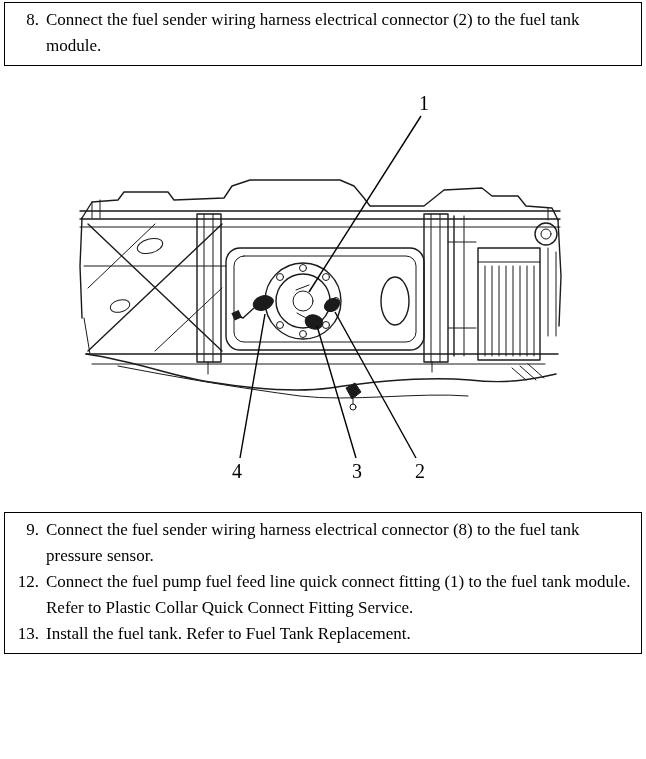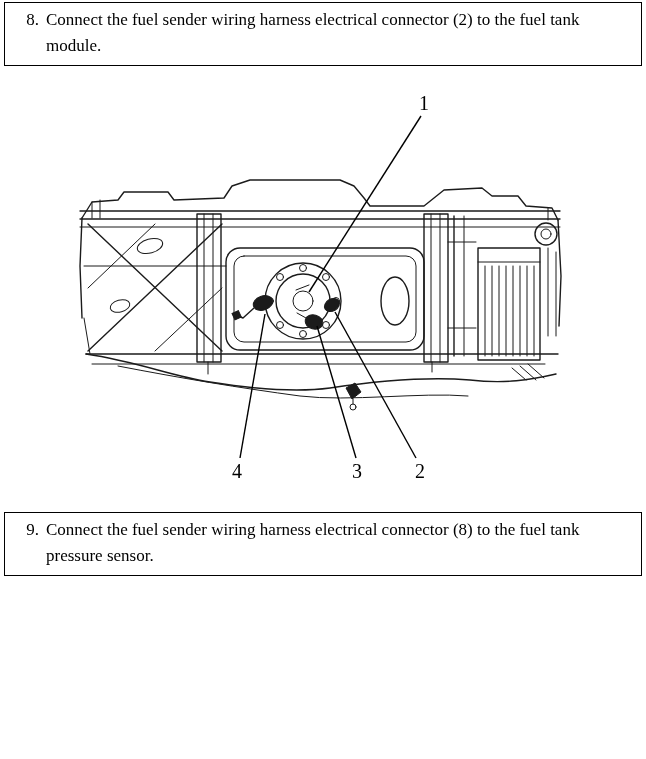--- a/index.html
+++ b/index.html
@@ -183,13 +183,21 @@
     <text class="callout-label" x="357" y="412" text-anchor="middle">3</text>
     <text class="callout-label" x="420" y="412" text-anchor="middle">2</text>
   </svg>
 </div>
 
 <div class="instruction-box bottom-box">
   <div class="step-row">
     <span class="step-num">9.</span>
     <span class="step-text">Connect the fuel sender wiring harness electrical connector (8) to the fuel tank pressure sensor.</span>
   </div>
+  <div class="step-row">
+    <span class="step-num">12.</span>
+    <span class="step-text">Connect the fuel pump fuel feed line quick connect fitting (1) to the fuel tank module. Refer to Plastic Collar Quick Connect Fitting Service.</span>
+  </div>
+  <div class="step-row">
+    <span class="step-num">13.</span>
+    <span class="step-text">Install the fuel tank. Refer to Fuel Tank Replacement.</span>
+  </div>
 </div>
 
 </body></html>

